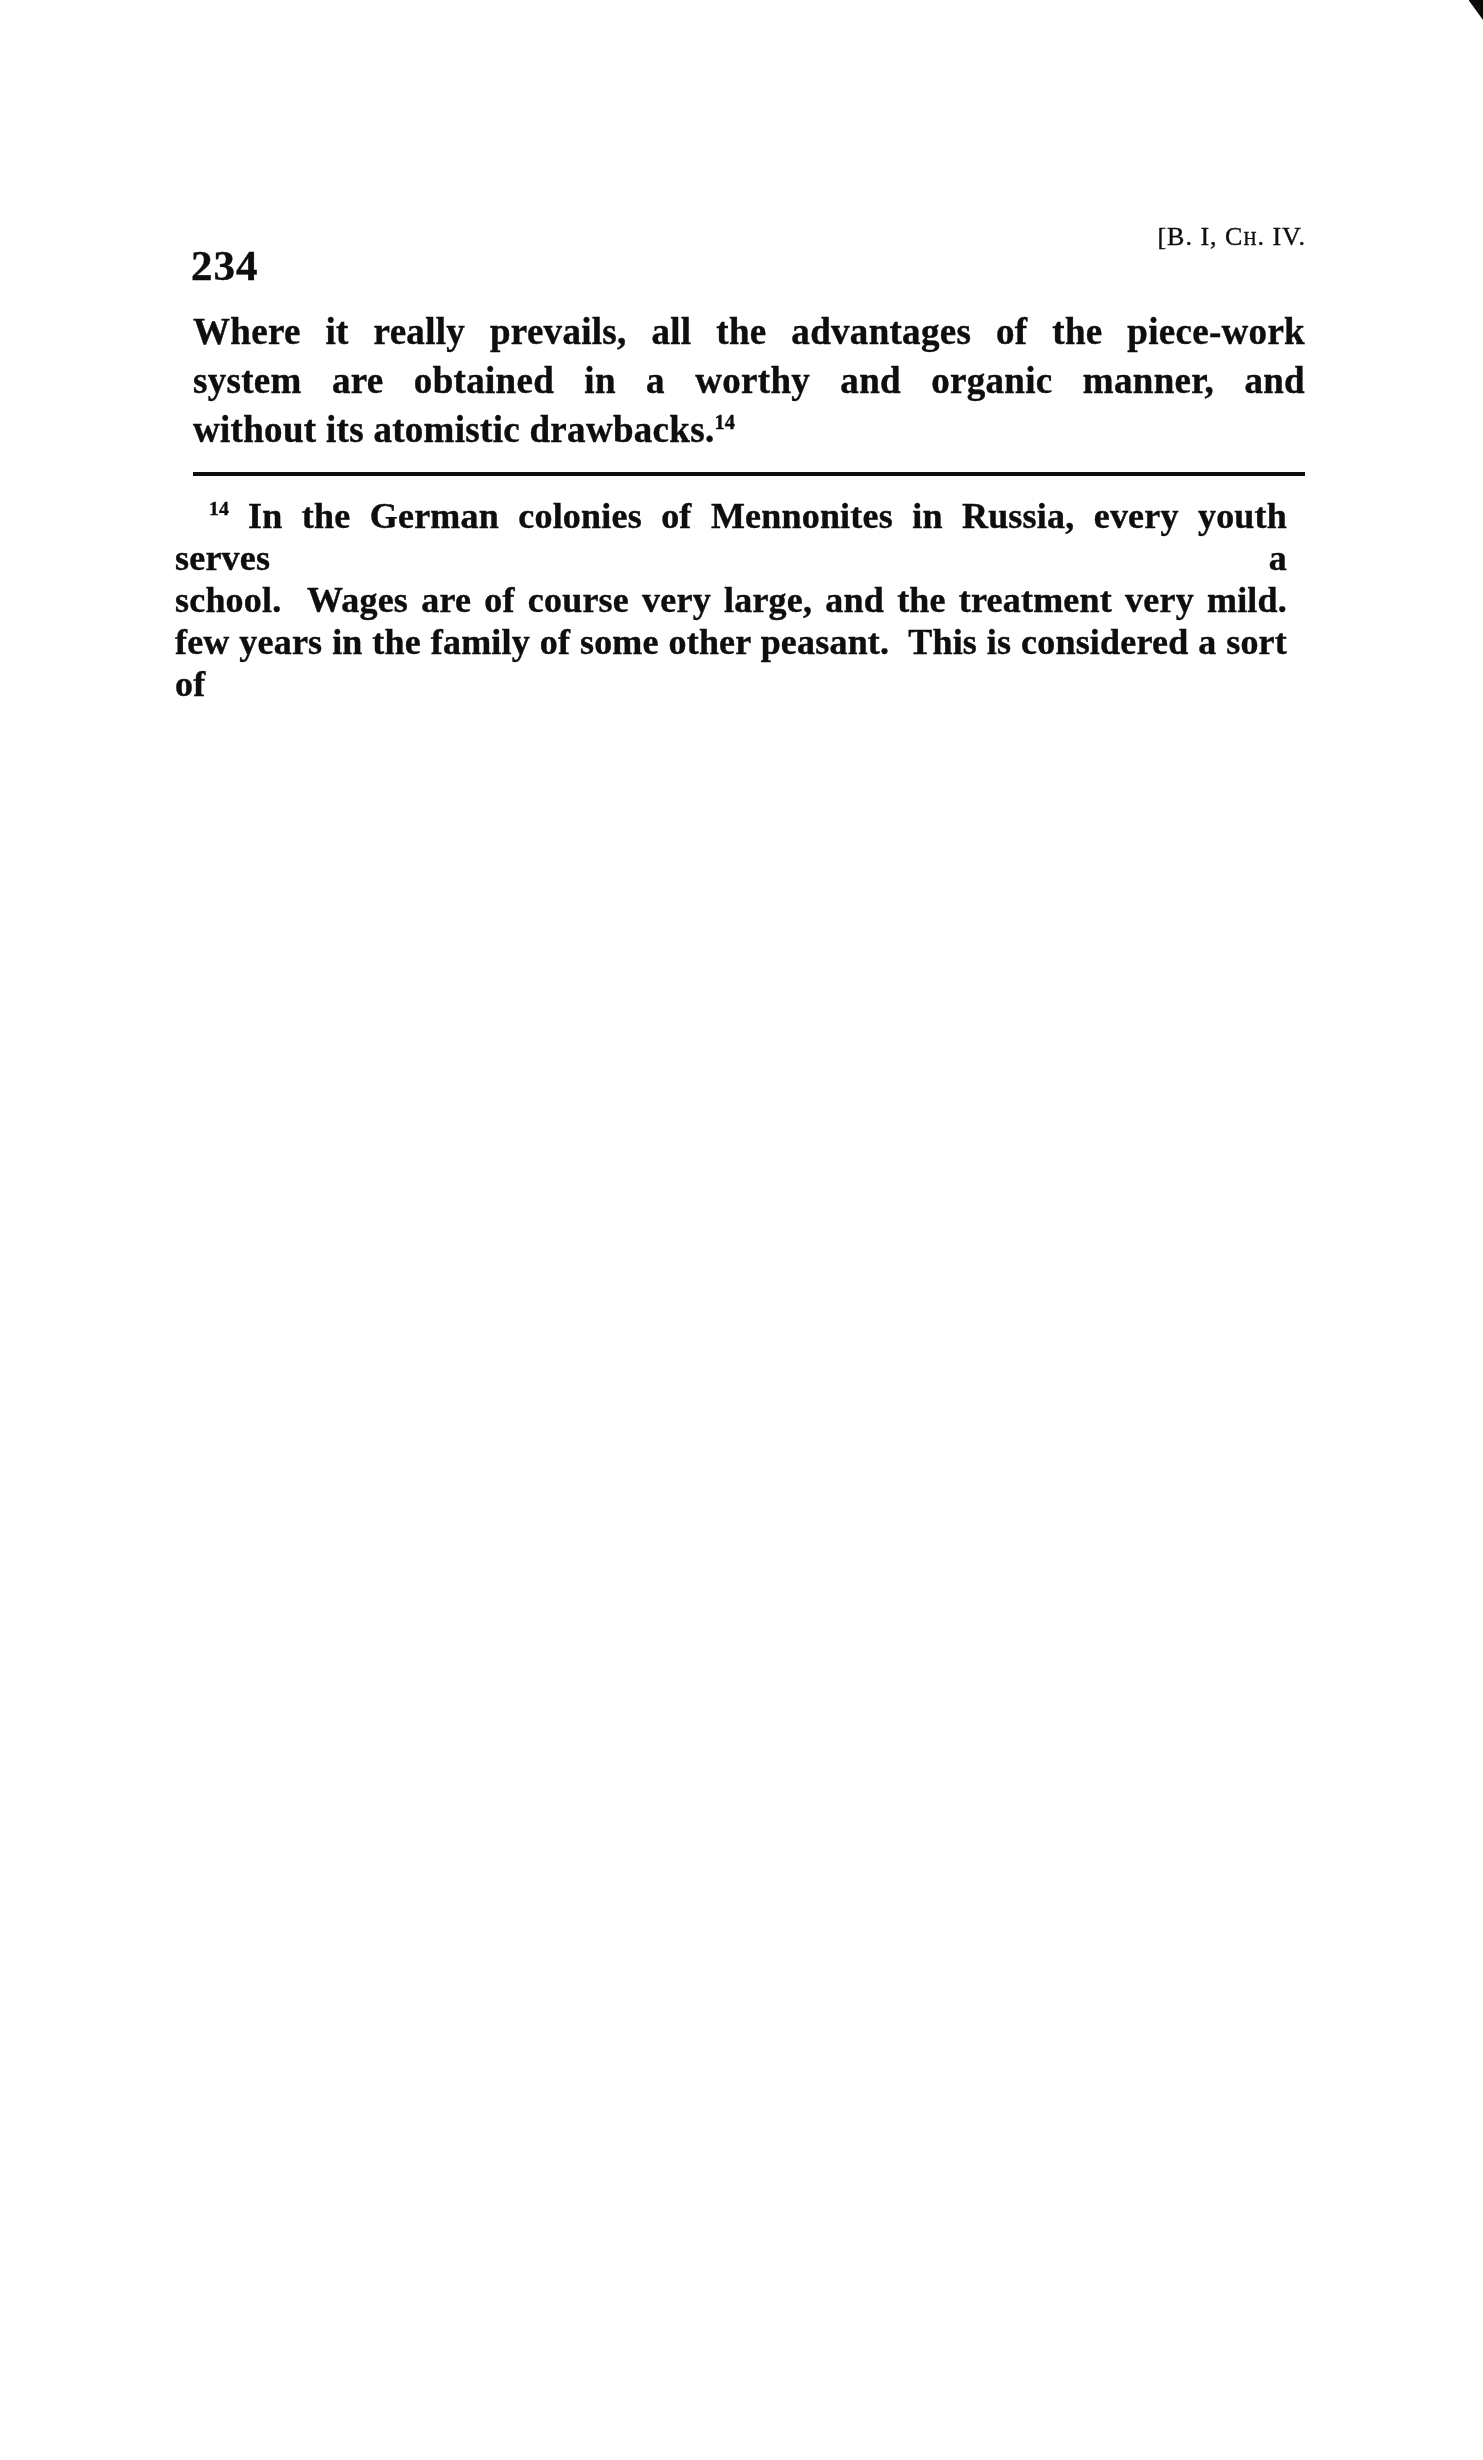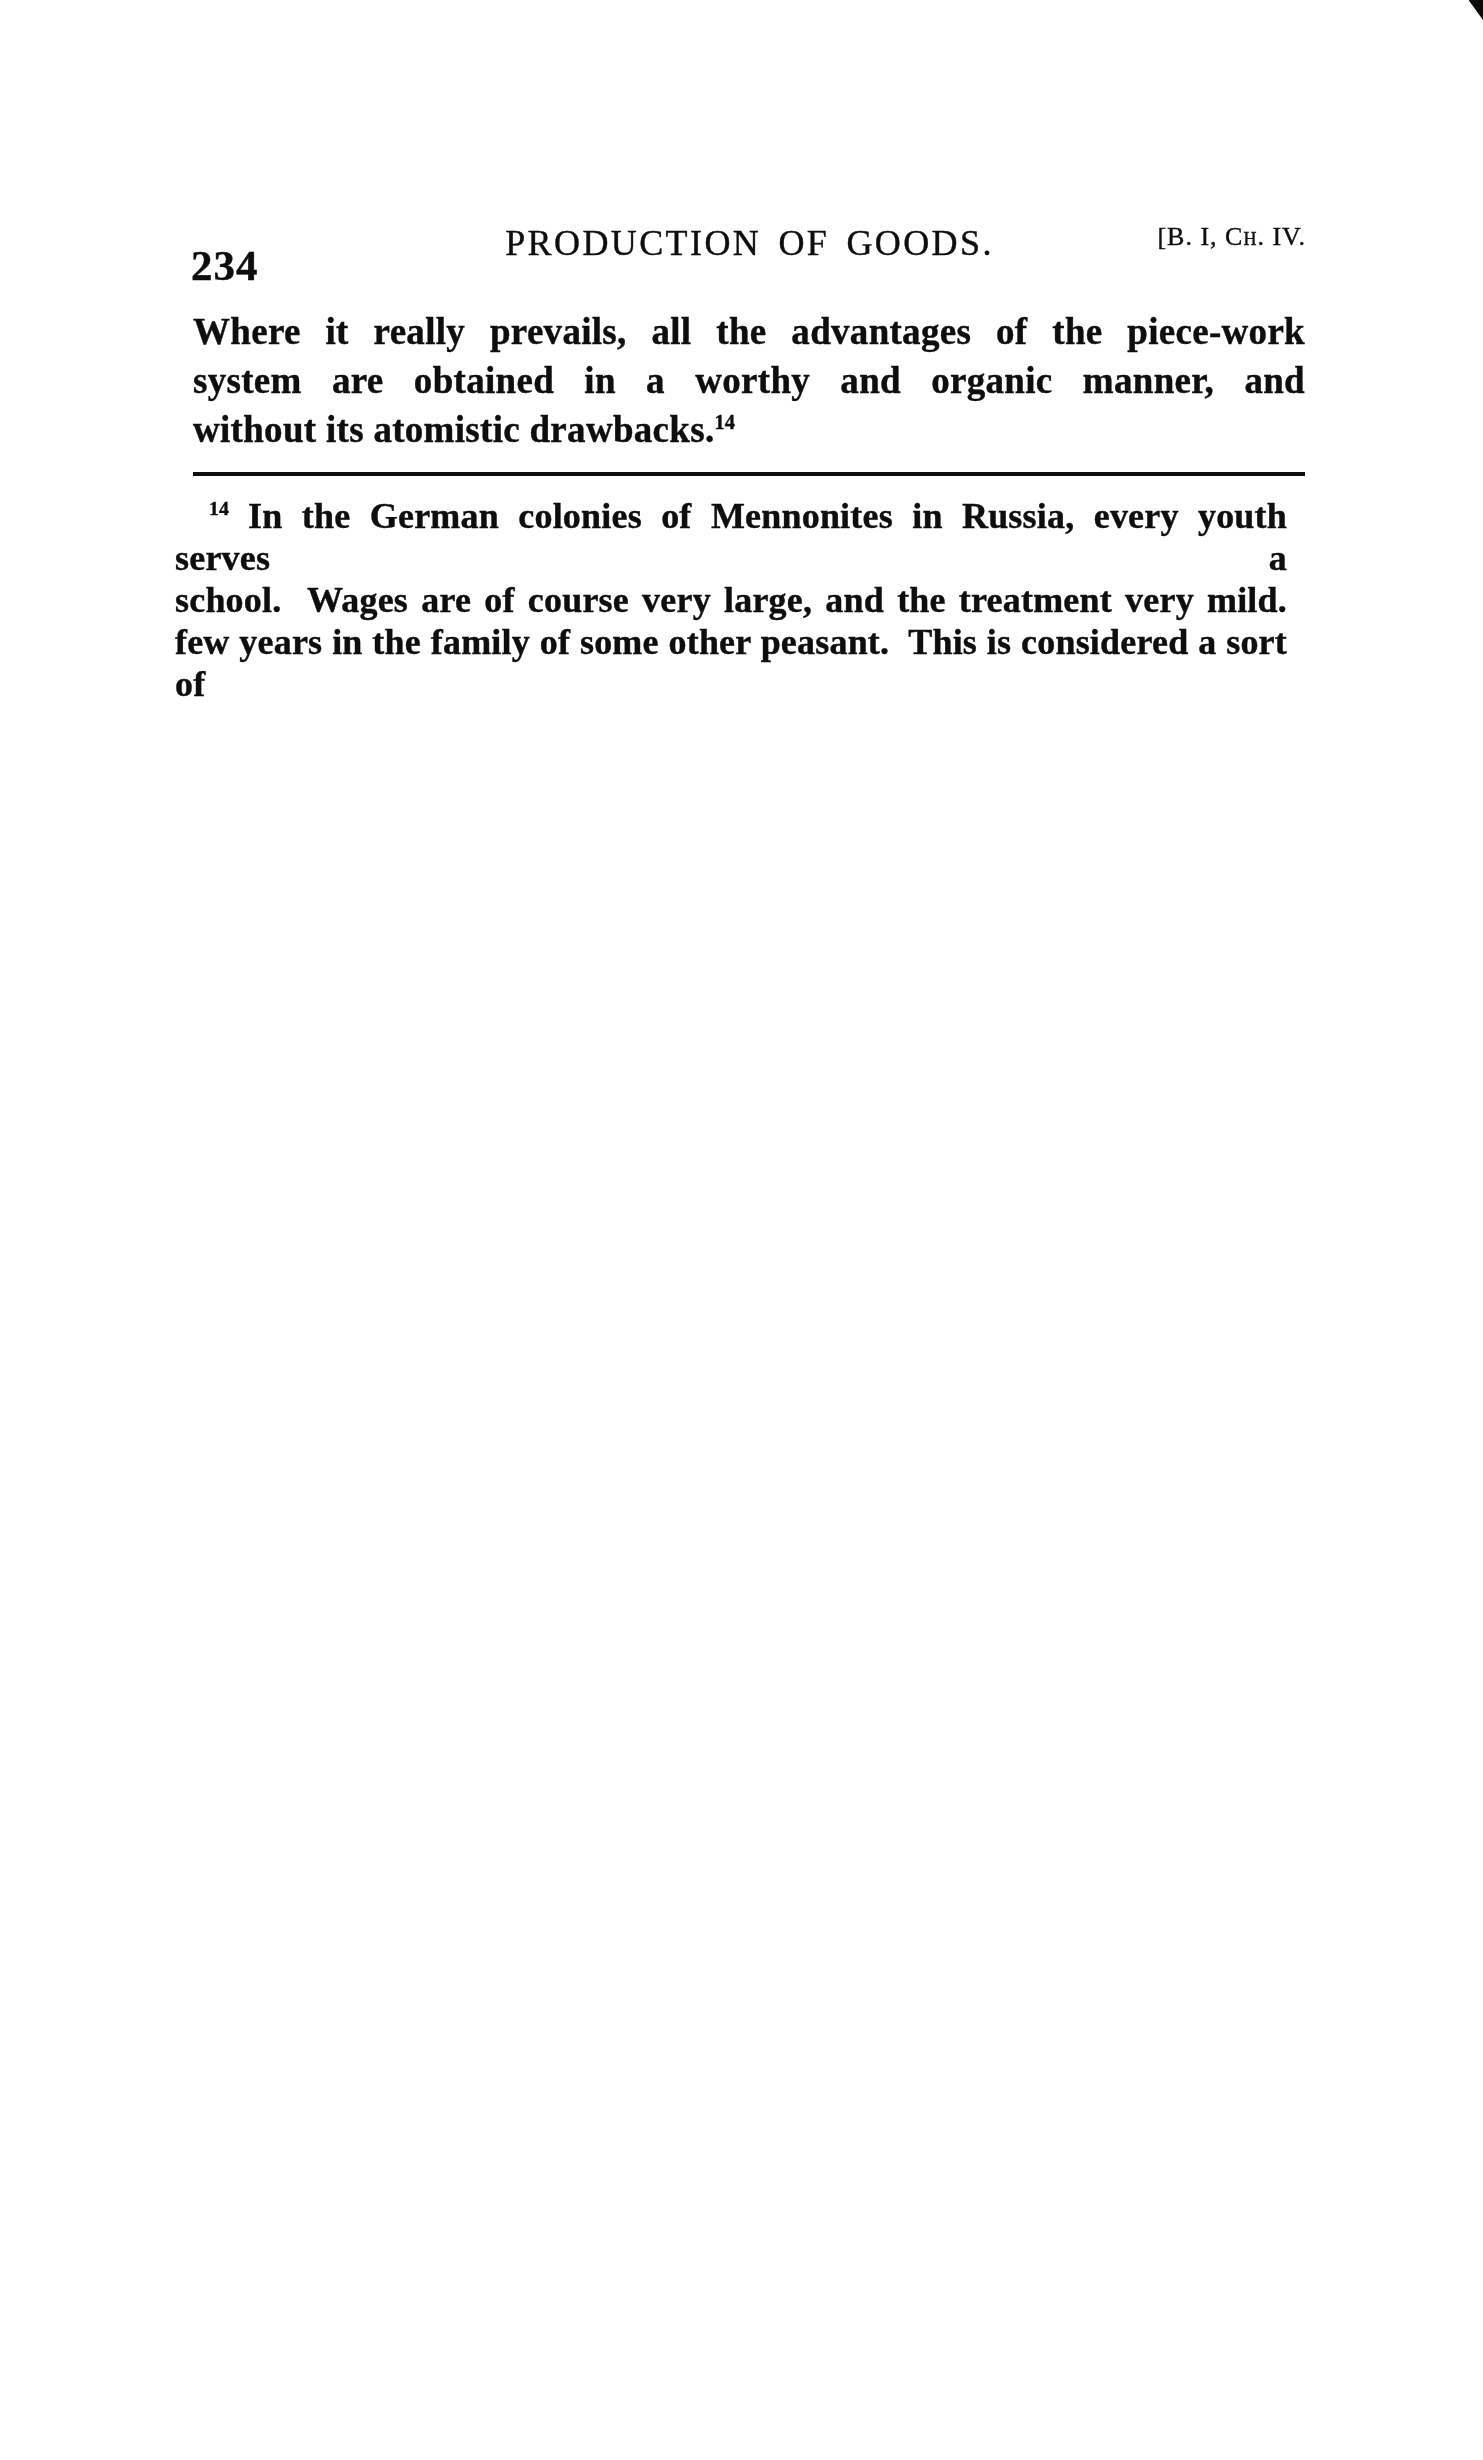--- a/index.html
+++ b/index.html
@@ -116,21 +116,20 @@
     clip-path: polygon(0 0, 100% 0, 100% 100%);
   }
 </style>
 </head>
 <body>
 
 <div class="page">
 
   <div class="header">
     <span class="page-number">234</span>
-    <span class="running-title">PRODUCTION OF GOODS.</span>
     <span class="chapter-ref">[B. I, Ch. IV.</span>
   </div>
 
   <div class="body-text">
     <div class="line justified"><span>Where it really prevails, all the advantages of the piece-work</span></div>
     <div class="line justified"><span>system are obtained in a worthy and organic manner, and</span></div>
     <div class="line"><span>without its atomistic drawbacks.</span><sup>14</sup></div>
   </div>
 
   <div class="footnote-rule"></div>

